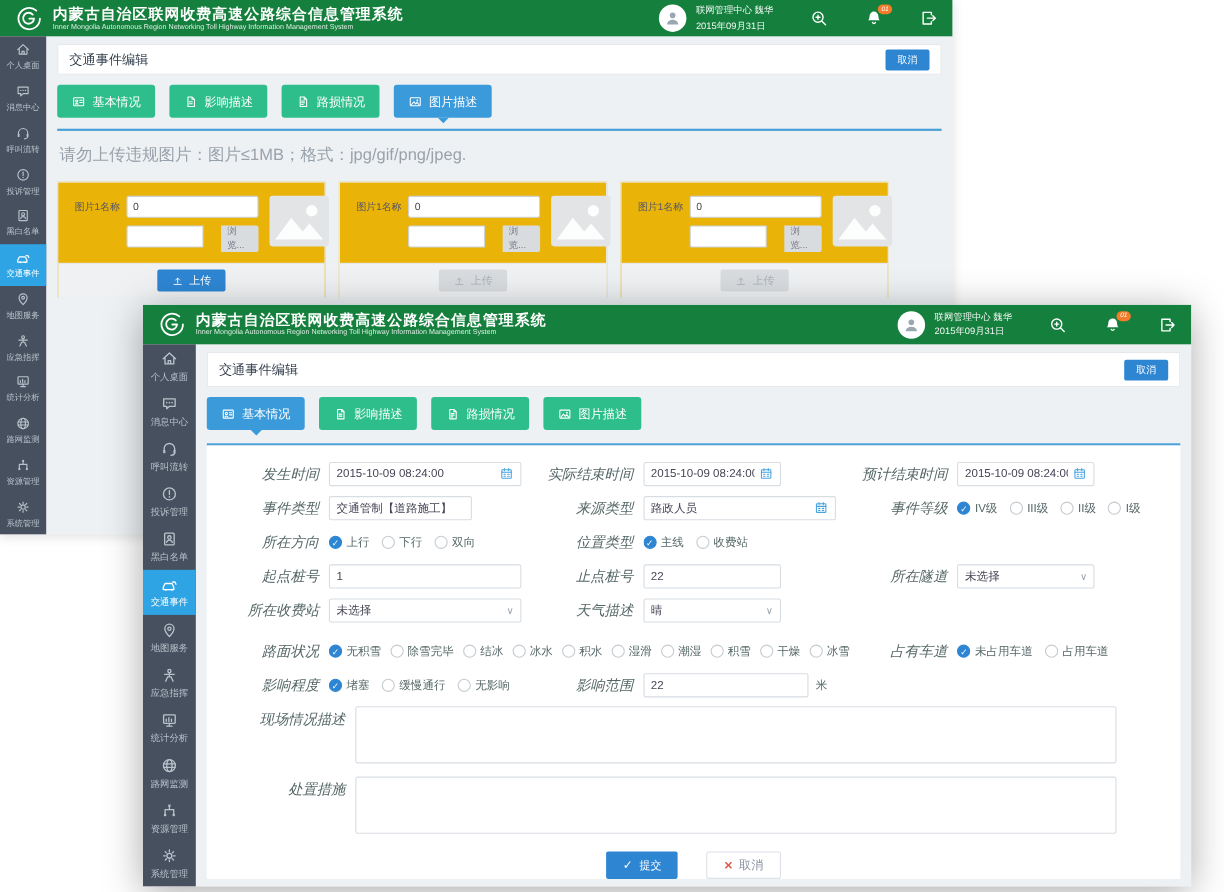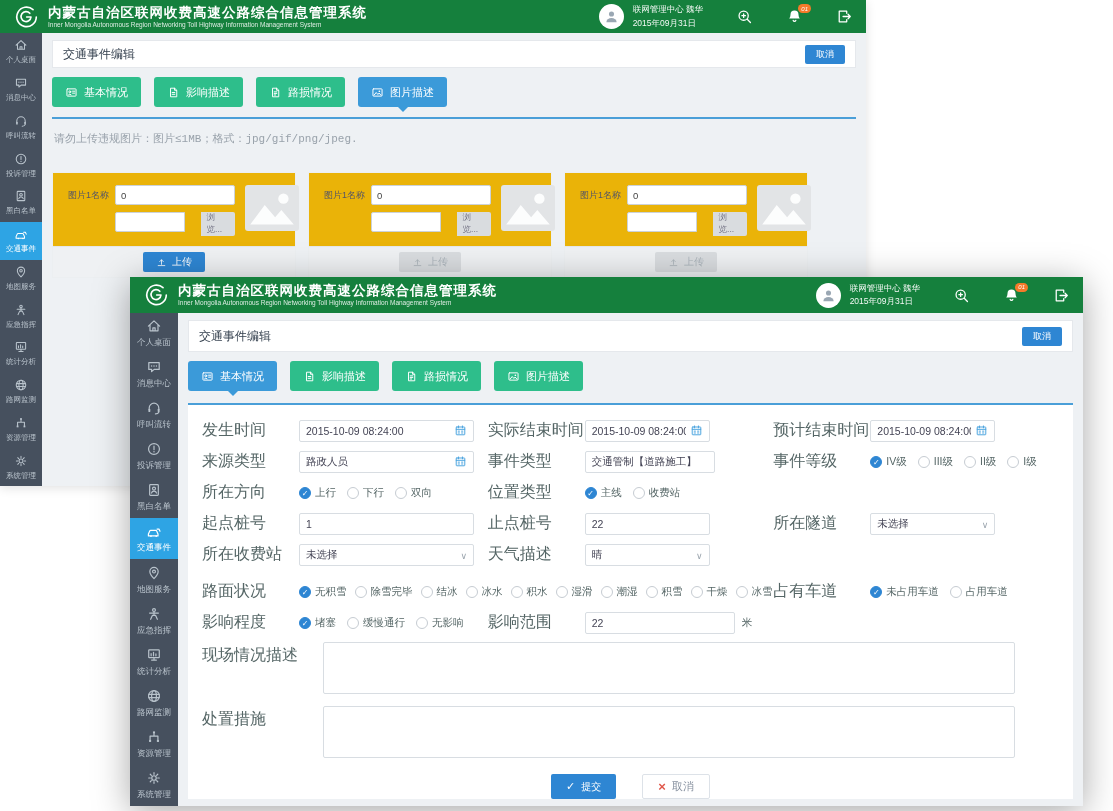--- a/index.html
+++ b/index.html
@@ -47,42 +47,42 @@
   .btn-sm{margin-left:auto;background:#2e86d3;color:#fff;border:none;border-radius:2px;font-size:9px;padding:3px 11px;cursor:pointer;}
   .tabs{display:flex;gap:13px;margin-top:9px;flex:none;}
   .tab{position:relative;display:flex;align-items:center;gap:6px;height:30px;padding:0 13px;border:none;border-radius:3px;
        background:#2ebe8b;color:#fff;font-size:11px;cursor:pointer;white-space:nowrap;}
   .tab .tico{width:13px;height:13px;}
   .tab.active{background:#3b9ad9;}
   .tab.active::after{content:"";position:absolute;left:50%;bottom:-5px;margin-left:-5px;border:5px solid transparent;border-bottom:none;border-top:5px solid #3b9ad9;}
   .blueline{border-bottom:2px solid #4a9fd8;margin-top:10px;flex:none;}
   .front .blueline{margin-top:12px;}
   
-  .note{font-size:11px;color:#99a2ab;margin:12px 2px 16px;flex:none;font-family:Liberation Mono, monospace;}
+  .note{font-size:15px;color:#99a2ab;margin:12px 2px 5px;flex:none;}
   .cards{display:flex;gap:12px;margin-top:10px;overflow:hidden;flex:none;}
   .ucard{width:244px;flex:none;background:#eab308;border:1px solid #eceff1;box-sizing:border-box;}
   .ucard-main{display:flex;padding:12px 12px 10px;gap:10px;}
   .ucol{display:grid;grid-template-columns:50px 1fr;row-gap:7px;align-items:center;flex:1;}
   .ulabel{font-size:9px;color:#556;text-align:right;padding-right:6px;white-space:nowrap;}
   .uinput{height:20px;border:1px solid #ccd2d8;background:#fff;border-radius:2px;font-size:9.5px;color:#444;
           padding:0 5px;box-sizing:border-box;width:100%;font-family:inherit;}
   .ufilegrp{display:flex;align-items:stretch;}
   .ufile{width:74px;height:18px;border:1px solid #ccd2d8;background:#fff;border-radius:2px 0 0 2px;}
   .ubrowse{padding:0 6px;background:#d9dcdf;color:#778;font-size:8.5px;display:flex;align-items:center;border-radius:0 2px 2px 0;cursor:pointer;margin-left:16px;}
   .uthumb{width:54px;height:46px;background:#e2e4e6;border-radius:3px;flex:none;color:#fff;overflow:hidden;}
   .ucard-foot{background:#eff1f3;border-top:1px solid #e4e7e9;height:30px;display:flex;align-items:center;justify-content:center;}
   .ubtn{display:flex;align-items:center;gap:5px;font-size:10px;border:none;border-radius:2px;padding:3px 13px;background:#2e86d3;color:#fff;cursor:pointer;}
   .ubtn .uico{width:11px;height:11px;}
   .ubtn.disabled{background:#d9dcdf;color:#aab2b9;}
   
   .formwrap{background:#fff;flex:1;padding:14px 14px 10px;overflow:hidden;min-height:0;}
   .frow{display:grid;grid-template-columns:1fr 1fr 1fr;margin-bottom:8px;}
   .frow.row-wide{grid-template-columns:2fr 1fr;margin-top:14px;}
   .fcell{display:flex;align-items:center;min-height:23px;min-width:0;}
-  .flabel{width:88px;text-align:left;padding-right:9px;font-size:16px;color:#566;flex:none;white-space:nowrap;}
+  .flabel{width:88px;text-align:right;padding-right:9px;font-size:13px;color:#566;flex:none;white-space:nowrap;font-style:italic;}
   .fbox{height:22px;border:1px solid #d8dde2;border-radius:2px;background:#fff;display:flex;align-items:center;
         padding:0 6px;font-size:10.5px;color:#445;box-sizing:border-box;font-family:inherit;}
   input.fbox{display:inline-block;line-height:20px;}
   .w-lg{width:175px;}
   .w-md{width:125px;}
   .fbox .val{flex:1;white-space:nowrap;overflow:hidden;}
   .cal{width:13px;height:13px;color:#4aa3df;flex:none;margin-left:4px;}
   .chev{flex:none;margin-left:4px;color:#9aa4ad;}
   .chev::after{content:"∨";font-size:9px;}
   .radios{display:flex;align-items:center;gap:11px;flex-wrap:nowrap;overflow:hidden;}
@@ -657,36 +657,36 @@
                       <rect x="3.4" y="4.6" width="13.2" height="12" rx="1"></rect>
                       <path d="M3.4 8.2h13.2M7 3v3M13 3v3M6.4 11h2M11.6 11h2M6.4 13.8h2M11.6 13.8h2"></path>
                     </svg>
                   </span>
               </div>
             </div>
           </div>
 
           <div class="frow">
             <div class="fcell">
+              <span class="flabel">事件类型</span>
+              <input class="fbox w-md" style="width: 130px;" readonly="" value="交通管制【道路施工】">
+            </div>
+            <div class="fcell">
               <span class="flabel">来源类型</span>
               <div class="fbox w-lg">
                 <span class="val">路政人员</span>
                 <span class="svgbox cal">
                     <svg viewBox="0 0 20 20">
                       <rect x="3.4" y="4.6" width="13.2" height="12" rx="1"></rect>
                       <path d="M3.4 8.2h13.2M7 3v3M13 3v3M6.4 11h2M11.6 11h2M6.4 13.8h2M11.6 13.8h2"></path>
                     </svg>
                   </span>
               </div>
             </div>
             <div class="fcell">
-              <span class="flabel">事件类型</span>
-              <input class="fbox w-md" style="width: 130px;" readonly="" value="交通管制【道路施工】">
-            </div>
-            <div class="fcell">
               <span class="flabel">事件等级</span>
               <div class="radios">
                   <label class="radio">
                     <span class="rdot checked"></span>
                     <span class="rlabel">IV级</span>
                   </label>
                   <label class="radio">
                     <span class="rdot"></span>
                     <span class="rlabel">III级</span>
                   </label>

